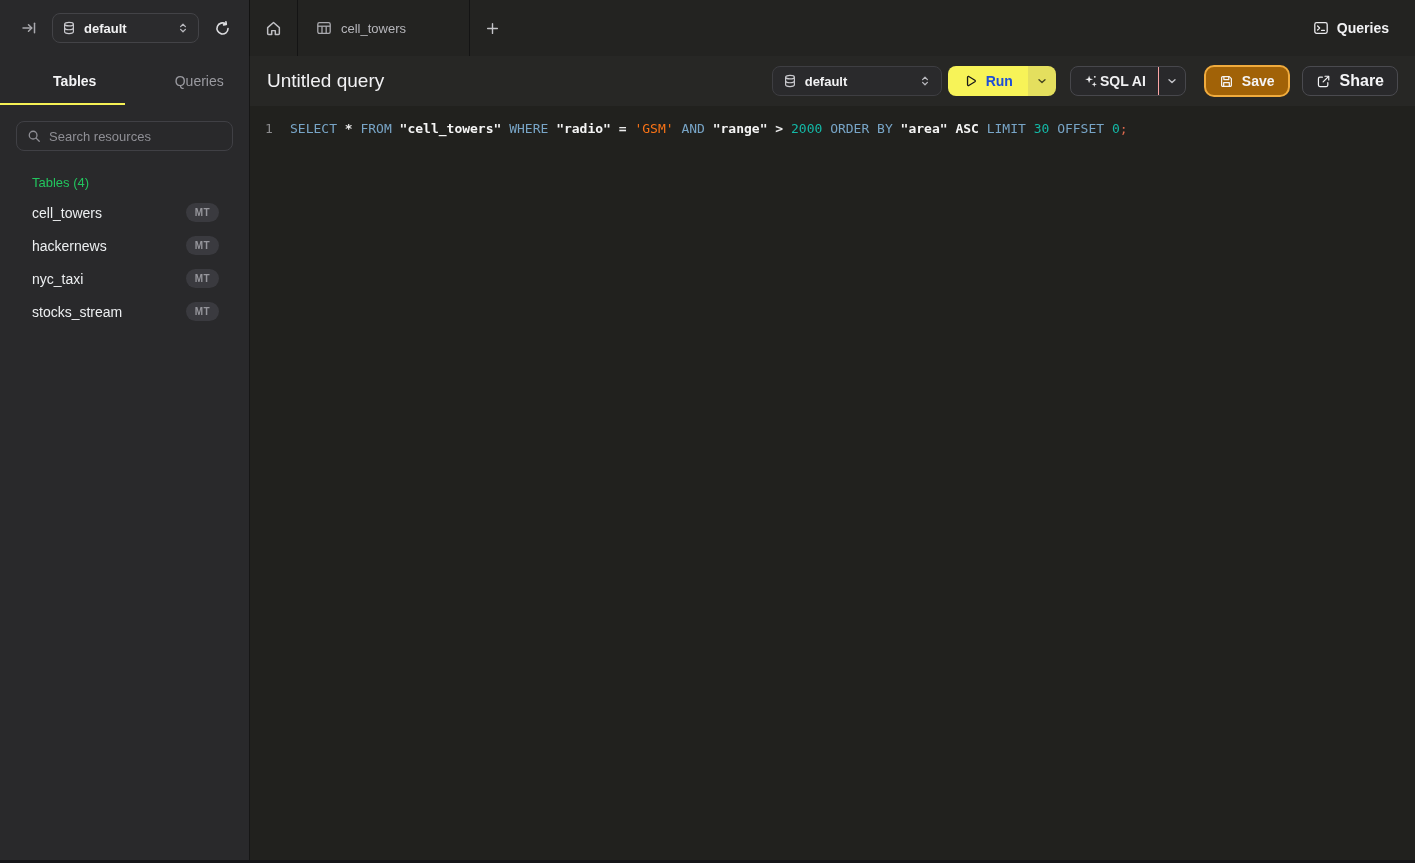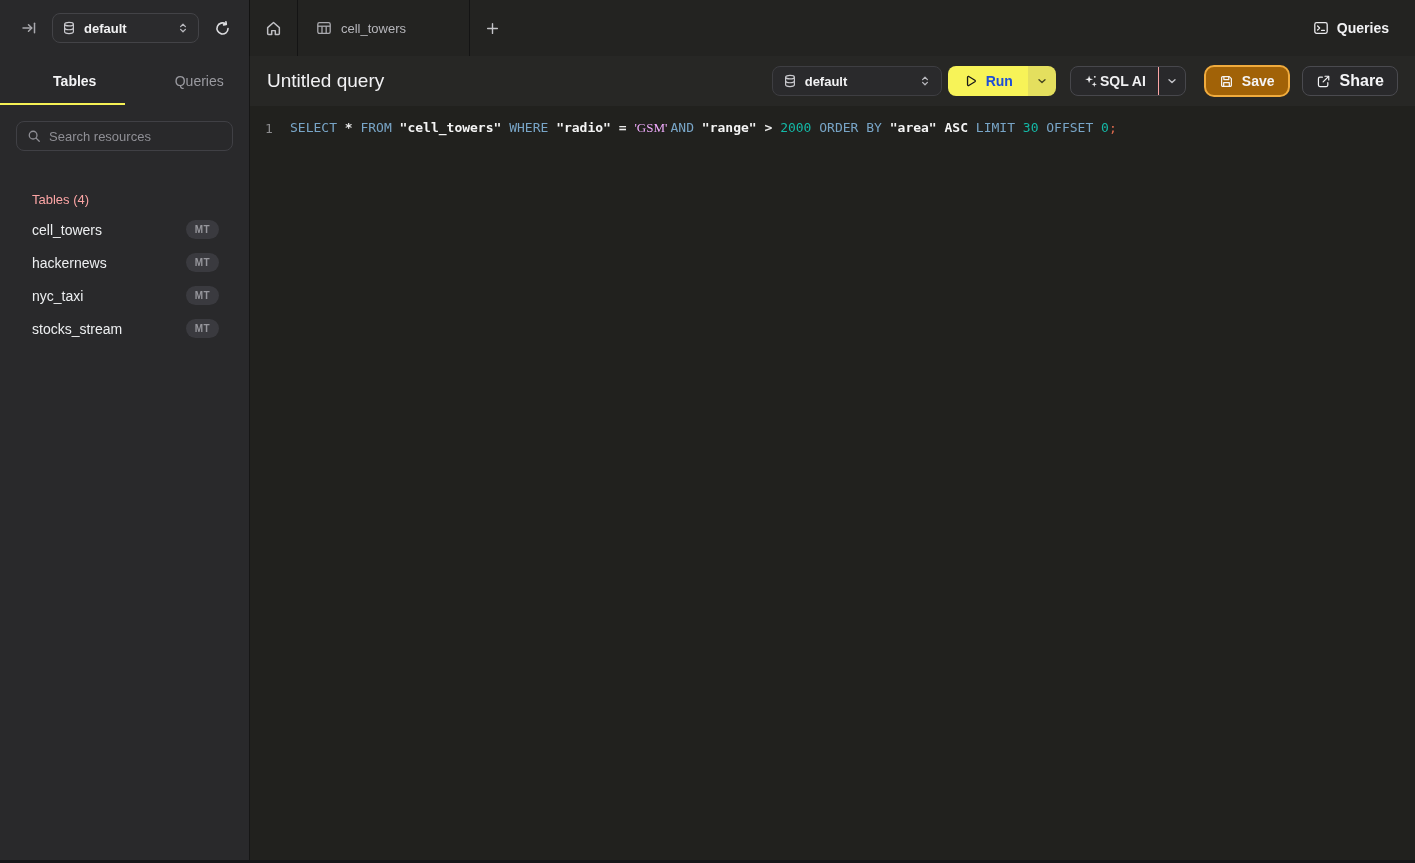--- a/index.html
+++ b/index.html
@@ -100,22 +100,22 @@
     border: 1px solid #404045; border-radius: 8px;
     display: flex; align-items: center; gap: 8px; padding: 0 10px;
     color: #8f8f95;
   }
   .search-box input {
     flex: 1; background: transparent; border: none; outline: none;
     color: #e8e8ea; font-size: 13px; font-family: "Liberation Sans", sans-serif;
   }
   .search-box input::placeholder { color: #8f8f95; }
   .section-label {
-    margin: 41px 16px 6px 32px;
-    font-size: 13px; color: #fca5a5; font-weight: 500;
+    margin: 24px 16px 6px 32px;
+    font-size: 13px; color: #22c55e; font-weight: 500;
   }
   .tables-list { display: flex; flex-direction: column; }
   .table-row {
     height: 33px; display: flex; align-items: center;
     padding: 0 30px 0 32px; cursor: pointer;
   }
   .table-name { font-size: 14px; color: #edeff1; font-weight: 500; }
   .mt-badge {
     margin-left: auto;
     background: #3a3a3f; color: #96969c;
@@ -195,21 +195,21 @@
   }
   .code-line { display: flex; height: 22px; align-items: center; }
   .gutter {
     width: 40px; flex: 0 0 40px; padding-left: 15px;
     color: #8b8b8d;
   }
   .sql-code { white-space: pre; color: #e8e8e8; }
   .tok-kw    { color: #78a5c7; }
   .tok-ident { color: #f4f4f4; font-weight: 700; }
   .tok-op    { color: #ececec; font-weight: 700; }
-  .tok-str   { color: #f0abfc; font-family: Liberation Serif, serif; }
+  .tok-str   { color: #f97316; }
   .tok-num   { color: #14b8a6; }
   .tok-punct { color: #de6a4e; }
 
   .bottom-edge { background: #161618; }
 </style>
 </head>
 <body>
 
 <div class="topbar">
   <div class="topbar-left">

